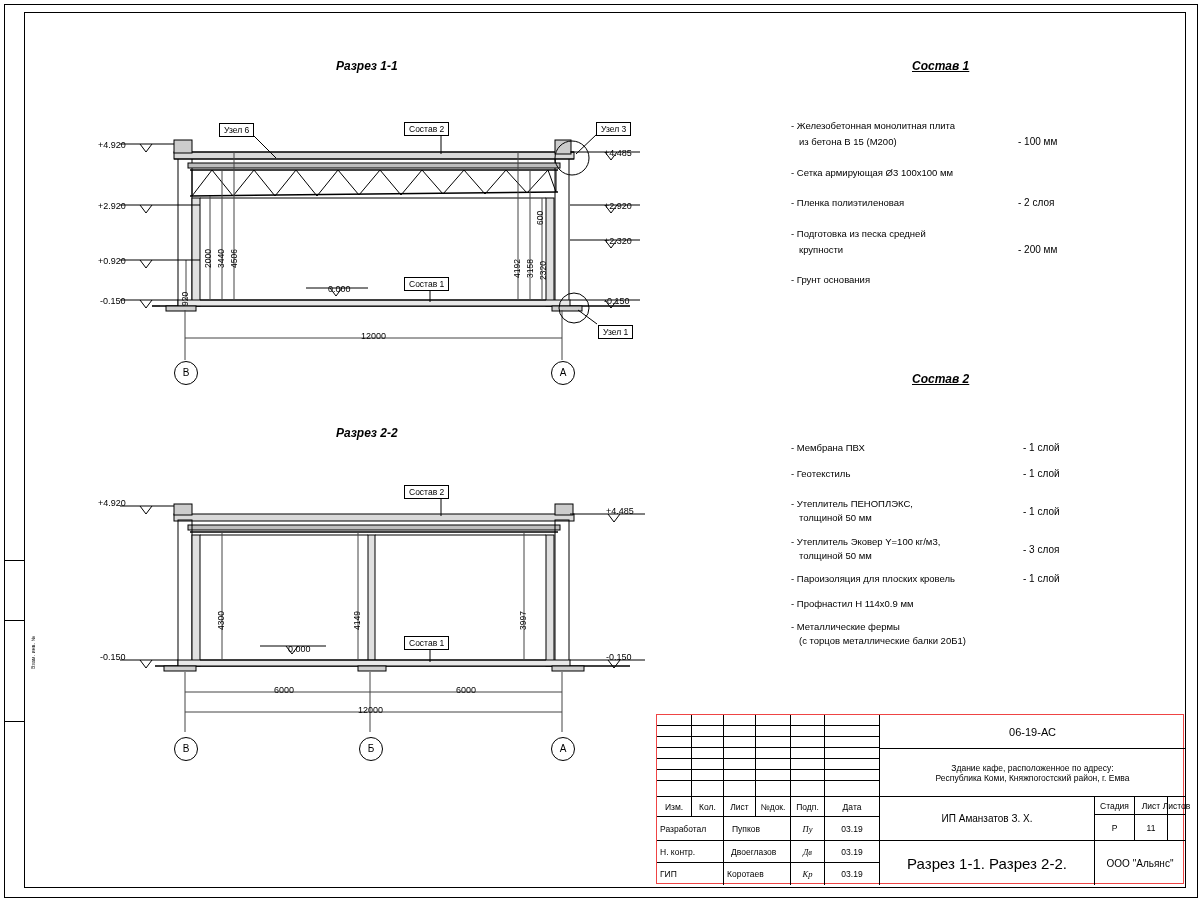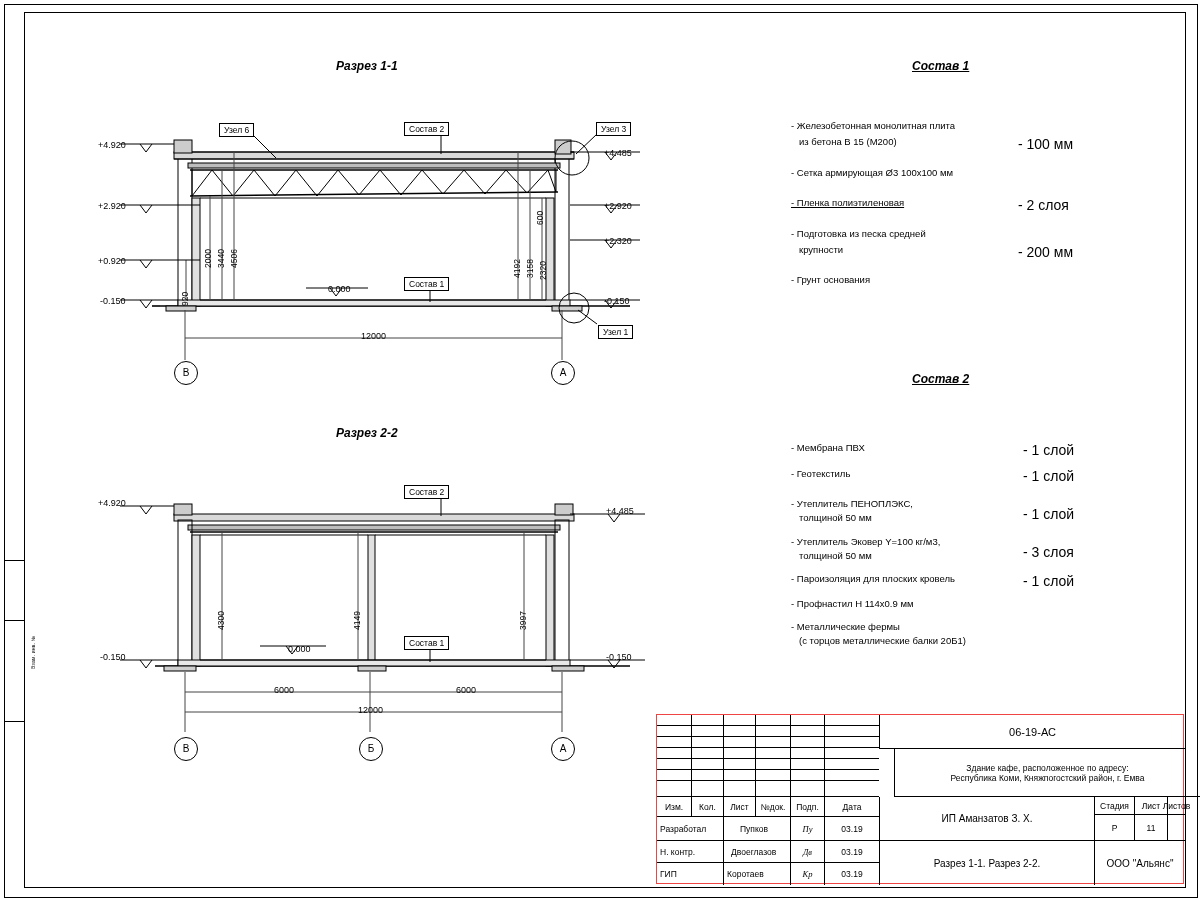--- a/index.html
+++ b/index.html
@@ -17,21 +17,21 @@
   .lbl{position:absolute;font-size:9px;white-space:nowrap;}
   .lbl-box{position:absolute;font-size:8.5px;border:1px solid #000;background:#fff;padding:1px 4px;white-space:nowrap;}
   .lev{position:absolute;font-size:9px;white-space:nowrap;}
   .dimv{position:absolute;font-size:8.5px;writing-mode:vertical-rl;transform:rotate(180deg);white-space:nowrap;}
   .dimh{position:absolute;font-size:9px;white-space:nowrap;}
   .axis-c{position:absolute;width:22px;height:22px;border:1px solid #000;border-radius:50%;
           font-size:10px;text-align:center;line-height:22px;background:#fff;}
 
   .spec-title{position:absolute;font-style:italic;font-weight:bold;font-size:12px;text-decoration:underline;}
   .spec-item{position:absolute;font-size:9.5px;white-space:nowrap;}
-  .spec-val{position:absolute;font-size:14px;white-space:nowrap;}
+  .spec-val{position:absolute;font-size:10px;white-space:nowrap;}
 
   .notes{position:absolute;font-size:9.5px;line-height:13px;white-space:nowrap;}
 
   
   .tb{position:absolute;left:656px;top:714px;width:528px;height:170px;border:1px solid #ef4444;box-sizing:border-box;}
   .tb div.c{position:absolute;box-sizing:border-box;font-size:8.5px;display:flex;align-items:center;justify-content:center;text-align:center;}
   .b-l{border-left:1px solid #000;} .b-b{border-bottom:1px solid #000;}
   .sig{font-family:"Liberation Serif", serif;font-style:italic;font-size:13px;}
 
   svg{position:absolute;left:0;top:0;overflow:visible;}
@@ -260,21 +260,21 @@
 
   <div class="axis-c" style="left:174px;top:737px;">В</div>
   <div class="axis-c" style="left:359px;top:737px;">Б</div>
   <div class="axis-c" style="left:551px;top:737px;">А</div>
 
   <div class="spec-title" style="left:912px;top:59px;">Состав 1</div>
   <div class="spec-item" style="left:791px;top:120px;">- Железобетонная  монолитная плита</div>
   <div class="spec-item" style="left:799px;top:136px;">из бетона В 15 (М200)</div>
   <div class="spec-val" style="left:1018px;top:136px;">- 100 мм</div>
   <div class="spec-item" style="left:791px;top:167px;">- Сетка армирующая Ø3 100х100 мм</div>
-  <div class="spec-item" style="left:791px;top:197px;text-decoration:underline;">- Пленка полиэтиленовая</div>
+  <div class="spec-item" style="left:791px;top:197px;">- Пленка полиэтиленовая</div>
   <div class="spec-val" style="left:1018px;top:197px;">- 2 слоя</div>
   <div class="spec-item" style="left:791px;top:228px;">- Подготовка из песка средней</div>
   <div class="spec-item" style="left:799px;top:244px;">крупности</div>
   <div class="spec-val" style="left:1018px;top:244px;">- 200 мм</div>
   <div class="spec-item" style="left:791px;top:274px;">- Грунт основания</div>
 
   <div class="spec-title" style="left:912px;top:372px;">Состав 2</div>
   <div class="spec-item" style="left:791px;top:442px;">- Мембрана ПВХ</div>
   <div class="spec-val" style="left:1023px;top:442px;">- 1 слой</div>
   <div class="spec-item" style="left:791px;top:468px;">- Геотекстиль</div>
@@ -289,28 +289,28 @@
   <div class="spec-val" style="left:1023px;top:573px;">- 1 слой</div>
   <div class="spec-item" style="left:791px;top:598px;">- Профнастил Н 114х0.9 мм</div>
   <div class="spec-item" style="left:791px;top:621px;">- Металлические фермы</div>
   <div class="spec-item" style="left:799px;top:635px;">(с торцов металлические балки 20Б1)</div>
 
 
   <div class="tb">
 
     <div class="c b-b b-l" style="left:222px;top:0;width:306px;height:34px;font-size:11px;">06-19-АС</div>
 
-    <div class="c b-b b-l" style="left:237px;top:34px;width:306px;height:48px;flex-direction:column;">
+    <div class="c b-b b-l" style="left:222px;top:34px;width:306px;height:48px;flex-direction:column;">
       <span>Здание кафе, расположенное по адресу:</span>
       <span>Республика Коми, Княжпогостский район, г. Емва</span>
     </div>
 
     <div class="c b-b b-l" style="left:222px;top:82px;width:215px;height:44px;font-size:10px;">ИП Аманзатов З. Х.</div>
 
-    <div class="c b-l" style="left:222px;top:126px;width:215px;height:44px;font-size:10px;">Разрез 1-1. Разрез 2-2.</div>
+    <div class="c b-l" style="left:222px;top:126px;width:215px;height:44px;font-size:15px;">Разрез 1-1. Разрез 2-2.</div>
 
     <div class="c b-b b-l" style="left:437px;top:82px;width:40px;height:18px;">Стадия</div>
     <div class="c b-b b-l" style="left:477px;top:82px;width:33px;height:18px;">Лист</div>
     <div class="c b-b b-l" style="left:510px;top:82px;width:18px;height:18px;">Листов</div>
 
     <div class="c b-b b-l" style="left:437px;top:100px;width:40px;height:26px;">Р</div>
     <div class="c b-b b-l" style="left:477px;top:100px;width:33px;height:26px;">11</div>
     <div class="c b-b b-l" style="left:510px;top:100px;width:18px;height:26px;"></div>
 
     <div class="c b-l" style="left:437px;top:126px;width:91px;height:44px;font-size:10px;">ООО "Альянс"</div>
@@ -330,21 +330,21 @@
     <div class="c b-l" style="left:167px;top:0;width:0;height:82px;"></div>
 
     <div class="c b-b" style="left:0;top:82px;width:34px;height:20px;">Изм.</div>
     <div class="c b-b b-l" style="left:34px;top:82px;width:32px;height:20px;">Кол.</div>
     <div class="c b-b b-l" style="left:66px;top:82px;width:32px;height:20px;">Лист</div>
     <div class="c b-b b-l" style="left:98px;top:82px;width:35px;height:20px;">№док.</div>
     <div class="c b-b b-l" style="left:133px;top:82px;width:34px;height:20px;">Подп.</div>
     <div class="c b-b b-l" style="left:167px;top:82px;width:55px;height:20px;">Дата</div>
 
     <div class="c b-b" style="left:0;top:102px;width:66px;height:24px;justify-content:flex-start;padding-left:3px;">Разработал</div>
-    <div class="c b-b b-l" style="left:66px;top:102px;width:67px;height:24px;justify-content:flex-start;padding-left:16px;">Пупков</div>
+    <div class="c b-b b-l" style="left:66px;top:102px;width:67px;height:24px;justify-content:flex-start;padding-left:8px;">Пупков</div>
     <div class="c b-b b-l sig" style="left:133px;top:102px;width:34px;height:24px;">Пу</div>
     <div class="c b-b b-l" style="left:167px;top:102px;width:55px;height:24px;">03.19</div>
 
     <div class="c b-b" style="left:0;top:126px;width:66px;height:22px;justify-content:flex-start;padding-left:3px;">Н. контр.</div>
     <div class="c b-b b-l" style="left:66px;top:126px;width:67px;height:22px;justify-content:flex-start;padding-left:7px;">Двоеглазов</div>
     <div class="c b-b b-l sig" style="left:133px;top:126px;width:34px;height:22px;">Дв</div>
     <div class="c b-b b-l" style="left:167px;top:126px;width:55px;height:22px;">03.19</div>
 
     <div class="c" style="left:0;top:148px;width:66px;height:22px;justify-content:flex-start;padding-left:3px;">ГИП</div>
     <div class="c b-l" style="left:66px;top:148px;width:67px;height:22px;justify-content:flex-start;padding-left:3px;">Коротаев</div>

